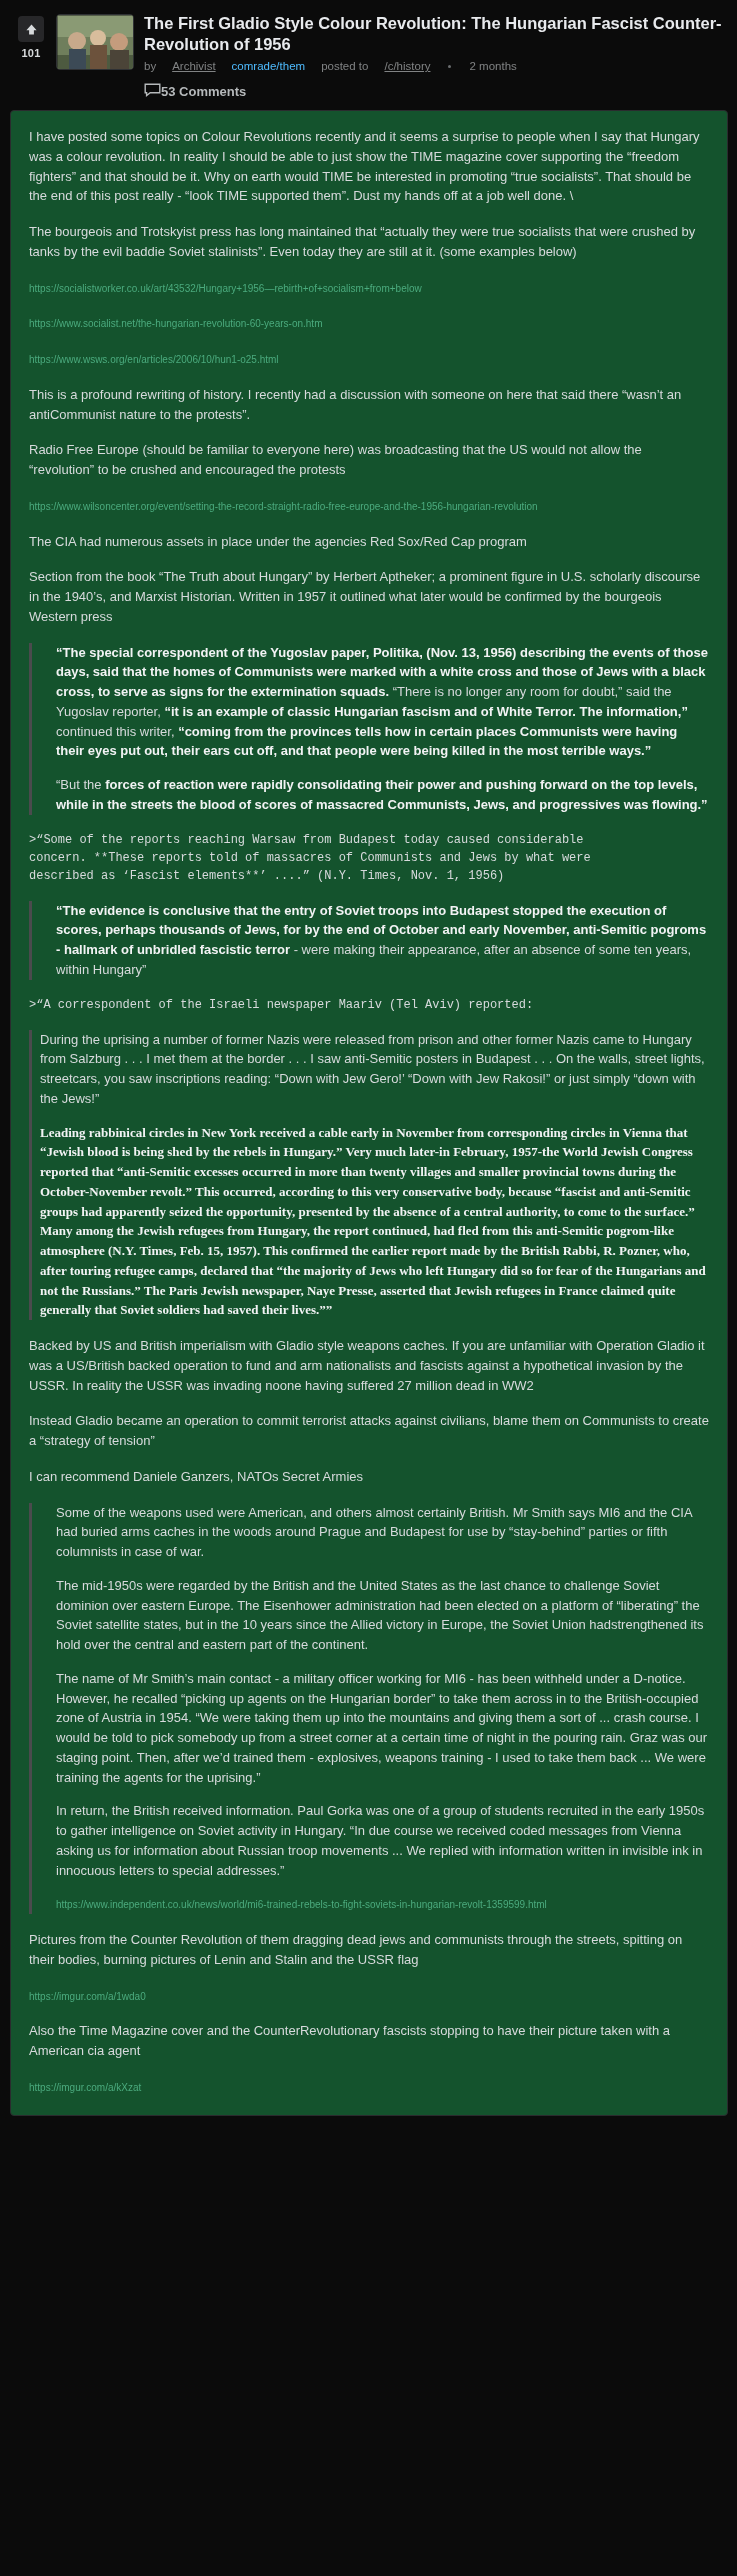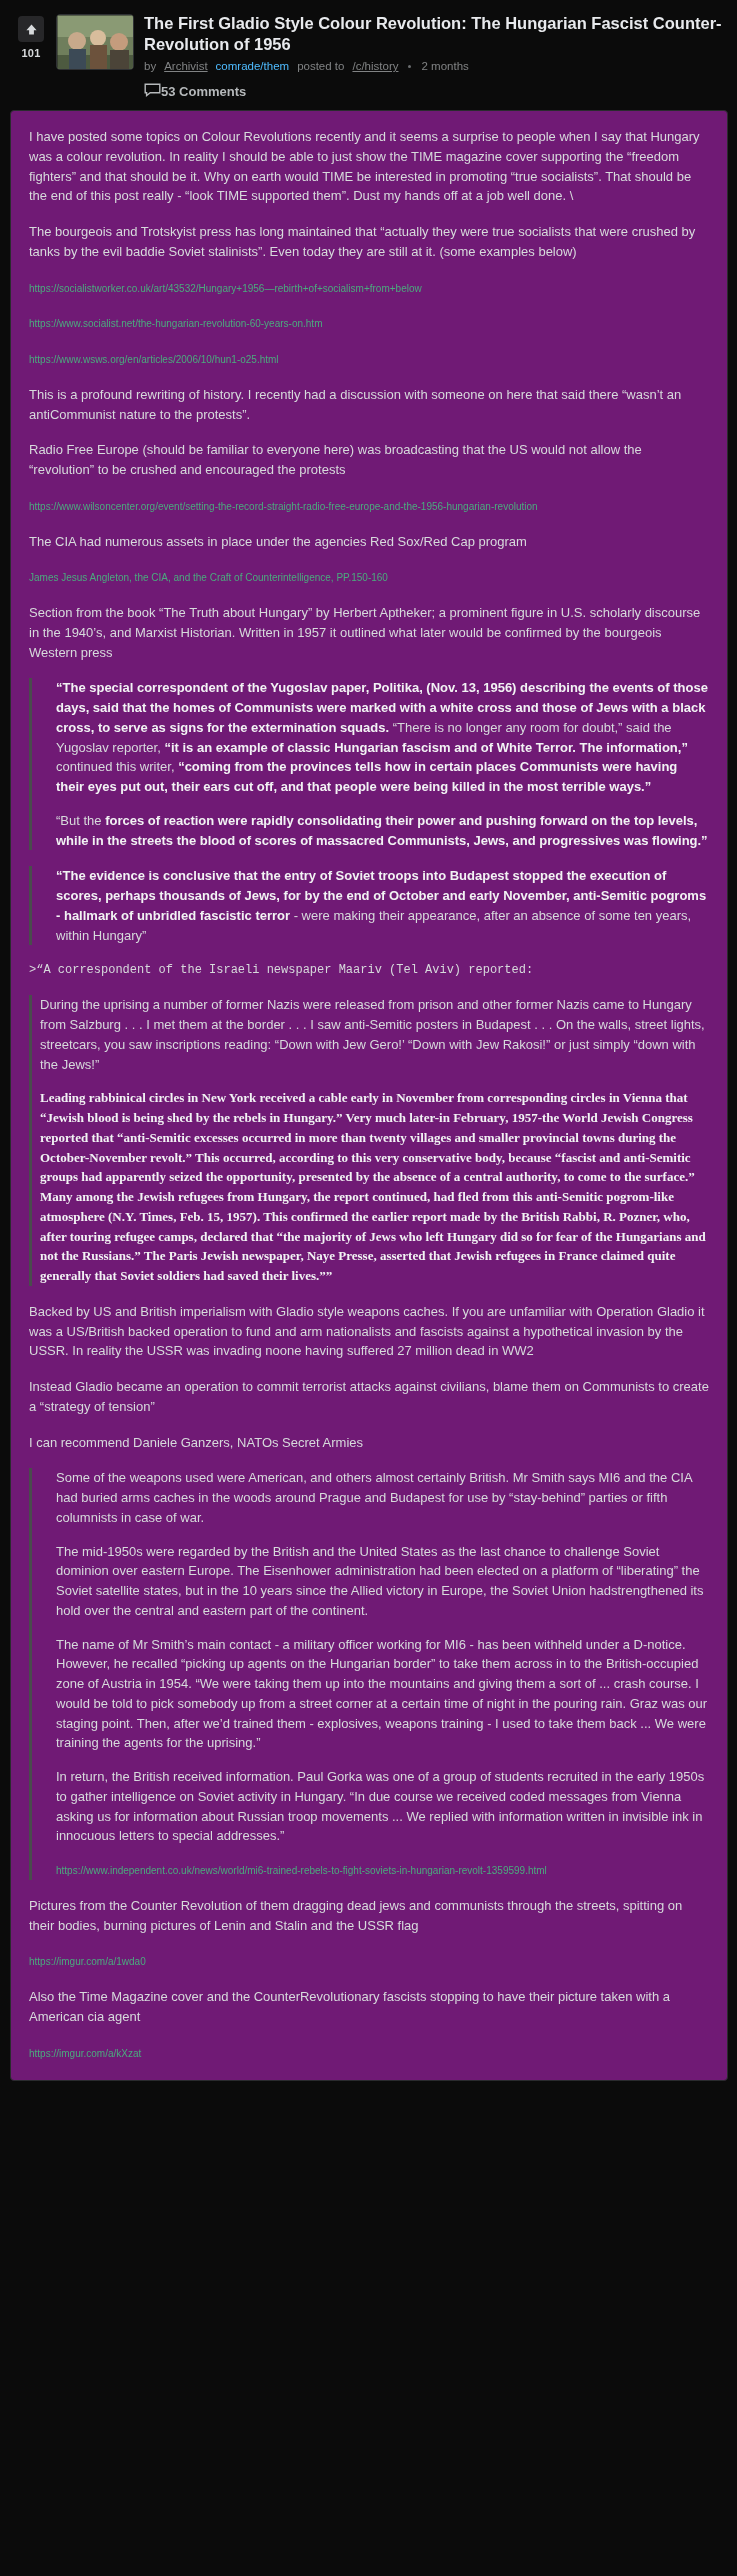--- a/index.html
+++ b/index.html
@@ -69,21 +69,21 @@
     font-weight: 700;
     color: #e8eaed;
     margin: 0 0 5px 0;
   }
   .byline {
     font-size: 11.5px;
     color: #818384;
     display: flex;
     flex-wrap: wrap;
     align-items: center;
-    gap: 8px;
+    gap: 16px;
     margin-bottom: 10px;
   }
   .byline .author { color: #818384; }
   .byline .flair {
     color: #4fbcff;
   }
   .byline .sub { color: #818384; }
   .byline .dot {
     width: 3px; height: 3px;
     border-radius: 50%;
@@ -93,21 +93,21 @@
   }
   .comments-row {
     display: flex; align-items: center;
     font-size: 13px;
     font-weight: 700;
     color: #b6b9bb;
   }
   
   .card {
     margin: 0 10px 12px 10px;
-    background: #701a75;
+    background: #14532d;
     border: 1px solid #2a2b2e;
     border-radius: 4px;
     padding: 16px 18px 18px 18px;
   }
   .card p {
     margin: 0 0 16px 0;
     font-size: 13px;
     line-height: 1.52;
     color: #d7dadc;
   }
@@ -217,31 +217,31 @@
     <p>This is a profound rewriting of history. I recently had a discussion with someone on here that said there “wasn’t an antiCommunist nature to the protests”.</p>
 
     <p>Radio Free Europe (should be familiar to everyone here) was broadcasting that the US would not allow the “revolution” to be crushed and encouraged the protests</p>
 
     <p>
       <a class="link" href="#">https://www.wilsoncenter.org/event/setting-the-record-straight-radio-free-europe-and-the-1956-hungarian-revolution</a>
     </p>
 
     <p>The CIA had numerous assets in place under the agencies Red Sox/Red Cap program</p>
 
-    <p>
-      <a class="link" href="#">James Jesus Angleton, the CIA, and the Craft of Counterintelligence, PP.150-160</a>
-    </p>
 
     <p>Section from the book “The Truth about Hungary” by Herbert Aptheker; a prominent figure in U.S. scholarly discourse in the 1940’s, and Marxist Historian. Written in 1957 it outlined what later would be confirmed by the bourgeois Western press</p>
 
     <div class="quote">
       <p><strong>“The special correspondent of the Yugoslav paper, Politika, (Nov. 13, 1956) describing the events of those days, said that the homes of Communists were marked with a white cross and those of Jews with a black cross, to serve as signs for the extermination squads. </strong><span>“There is no longer any room for doubt,” said the Yugoslav reporter, </span><strong>“it is an example of classic Hungarian fascism and of White Terror. The information,”</strong><span> continued this writer, </span><strong>“coming from the provinces tells how in certain places Communists were having their eyes put out, their ears cut off, and that people were being killed in the most terrible ways.”</strong></p>
       <p><span>“But the </span><strong>forces of reaction were rapidly consolidating their power and pushing forward on the top levels, while in the streets the blood of scores of massacred Communists, Jews, and progressives was flowing.”</strong></p>
     </div>
 
+    <div class="mono">&gt;“Some of the reports reaching Warsaw from Budapest today caused considerable
+concern. **These reports told of massacres of Communists and Jews by what were
+described as ‘Fascist elements**’ ....” (N.Y. Times, Nov. 1, 1956)</div>
 
     <div class="quote">
       <p><strong>“The evidence is conclusive that the entry of Soviet troops into Budapest stopped the execution of scores, perhaps thousands of Jews, for by the end of October and early November, anti-Semitic pogroms - hallmark of unbridled fascistic terror </strong><span>- were making their appearance, after an absence of some ten years, within Hungary”</span></p>
     </div>
 
     <div class="mono">&gt;“A correspondent of the Israeli newspaper Maariv (Tel Aviv) reported:</div>
 
     <div class="nested-quote">
       <p>During the uprising a number of former Nazis were released from prison and other former Nazis came to Hungary from Salzburg . . . I met them at the border . . . I saw anti-Semitic posters in Budapest . . . On the walls, street lights, streetcars, you saw inscriptions reading: “Down with Jew Gero!’ “Down with Jew Rakosi!” or just simply “down with the Jews!”</p>
       <p><strong>Leading rabbinical circles in New York received a cable early in November from corresponding circles in Vienna that “Jewish blood is being shed by the rebels in Hungary.” Very much later-in February, 1957-the World Jewish Congress reported that “anti-Semitic excesses occurred in more than twenty villages and smaller provincial towns during the October-November revolt.” This occurred, according to this very conservative body, because “fascist and anti-Semitic groups had apparently seized the opportunity, presented by the absence of a central authority, to come to the surface.” Many among the Jewish refugees from Hungary, the report continued, had fled from this anti-Semitic pogrom-like atmosphere (N.Y. Times, Feb. 15, 1957). This confirmed the earlier report made by the British Rabbi, R. Pozner, who, after touring refugee camps, declared that “the majority of Jews who left Hungary did so for fear of the Hungarians and not the Russians.” The Paris Jewish newspaper, Naye Presse, asserted that Jewish refugees in France claimed quite generally that Soviet soldiers had saved their lives.””</strong></p>

